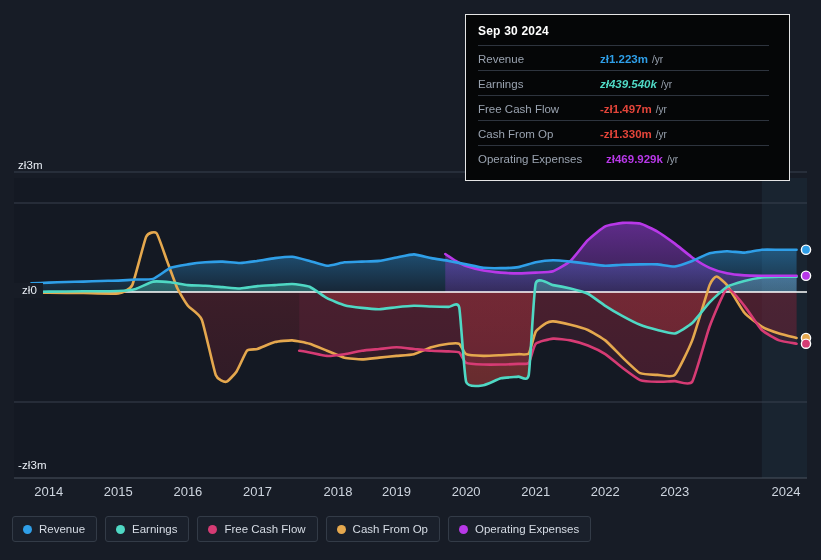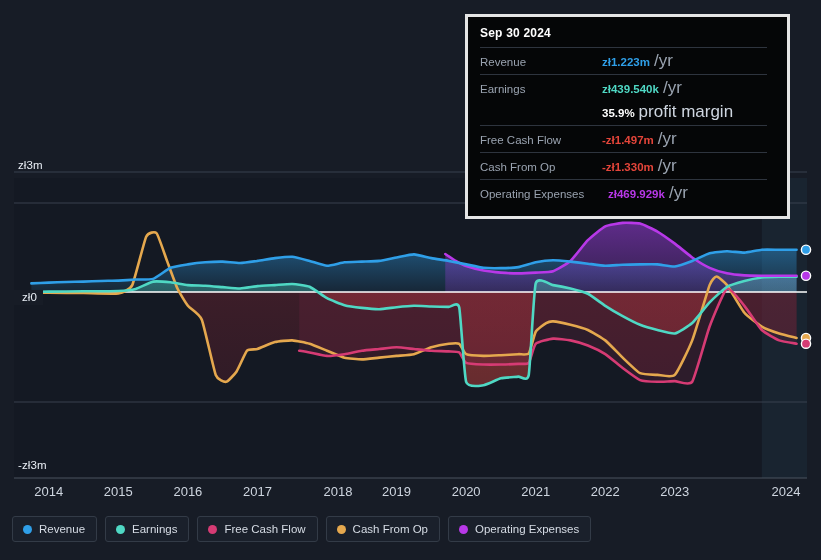--- a/index.html
+++ b/index.html
@@ -21,38 +21,37 @@
     position: absolute;
     color: #e9eef5;
     font-size: 11.5px;
     letter-spacing: .1px;
     white-space: nowrap;
   }
   .ylabel-zero {
     background: #171c26;
     padding: 1px 6px 2px 8px;
     z-index: 6;
-    margin-top: 7px;
   }
   .xlabel {
     position: absolute;
     top: 484px;
     color: #ced5df;
     font-size: 13px;
     transform: translateX(-50%);
     white-space: nowrap;
   }
 
   
   #tooltip {
     position: absolute;
     left: 465px; top: 14px;
     width: 325px;
     background: #050607;
-    border: 3px solid #e5e5e5;
+    border: 1px solid #e5e5e5;
     padding: 8px 20px 10px 12px;
     z-index: 30;
   }
   #tooltip .tt-date {
     color: #ffffff;
     font-size: 12px;
     font-weight: bold;
     padding: 1px 0 7px 0;
     letter-spacing: .2px;
   }
@@ -71,21 +70,21 @@
     white-space: nowrap;
   }
   .tt-val {
     font-size: 11.5px;
     font-weight: bold;
     white-space: nowrap;
     text-align: center;
   }
   .tt-unit {
     color: #9aa3b0;
-    font-size: 17px;
+    font-size: 10px;
     font-weight: normal;
     margin-left: 4px;
     white-space: nowrap;
     margin-top: 18px;
   }
   .tt-sub { color: #cfd6e0; font-weight: normal; }
 
   
   #legend {
     position: absolute;
@@ -198,25 +197,21 @@
 
   <div id="tooltip">
     <div class="tt-date">Sep 30 2024</div>
     <div id="tt-rows">
         <div class="tt-row">
           <div class="tt-label">Revenue</div>
           <div><span class="tt-val" style="color: rgb(47, 159, 232);">zł1.223m</span><span class="tt-unit">/yr</span></div>
         </div>
         <div class="tt-row">
           <div class="tt-label">Earnings</div>
-          <div><span class="tt-val" style="color: rgb(79, 216, 196);">zł439.540k</span><span class="tt-unit">/yr</span></div>
-        </div>
-        <div class="tt-row noline">
-          <div class="tt-label"></div>
-          <div><span class="tt-val" style="color: rgb(255, 255, 255);">35.9%</span><span class="tt-unit tt-sub">profit margin</span></div>
+          <div><span class="tt-val" style="color: rgb(79, 216, 196); font-style: italic;">zł439.540k</span><span class="tt-unit">/yr</span></div>
         </div>
         <div class="tt-row">
           <div class="tt-label">Free Cash Flow</div>
           <div><span class="tt-val" style="color: rgb(228, 69, 58);">-zł1.497m</span><span class="tt-unit">/yr</span></div>
         </div>
         <div class="tt-row">
           <div class="tt-label">Cash From Op</div>
           <div><span class="tt-val" style="color: rgb(228, 69, 58);">-zł1.330m</span><span class="tt-unit">/yr</span></div>
         </div>
         <div class="tt-row">

